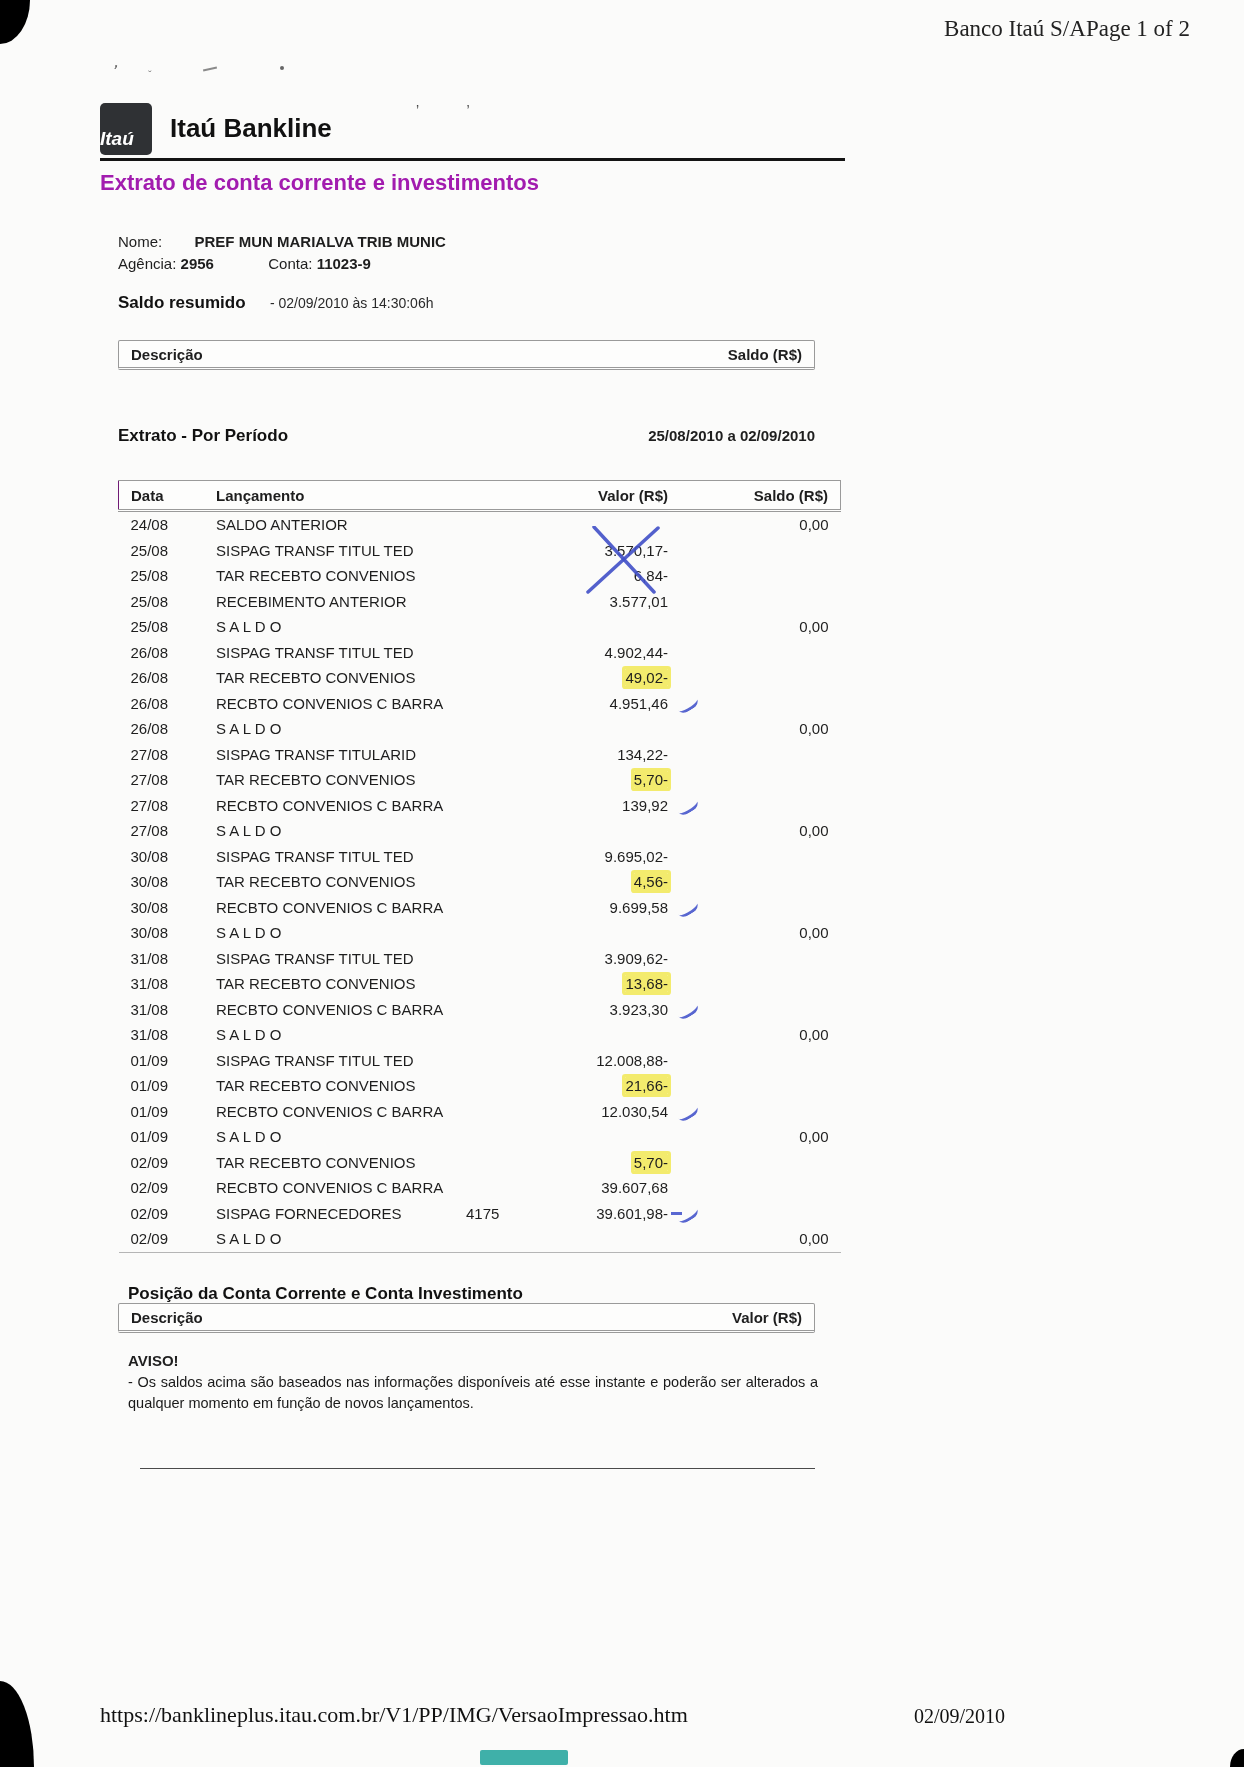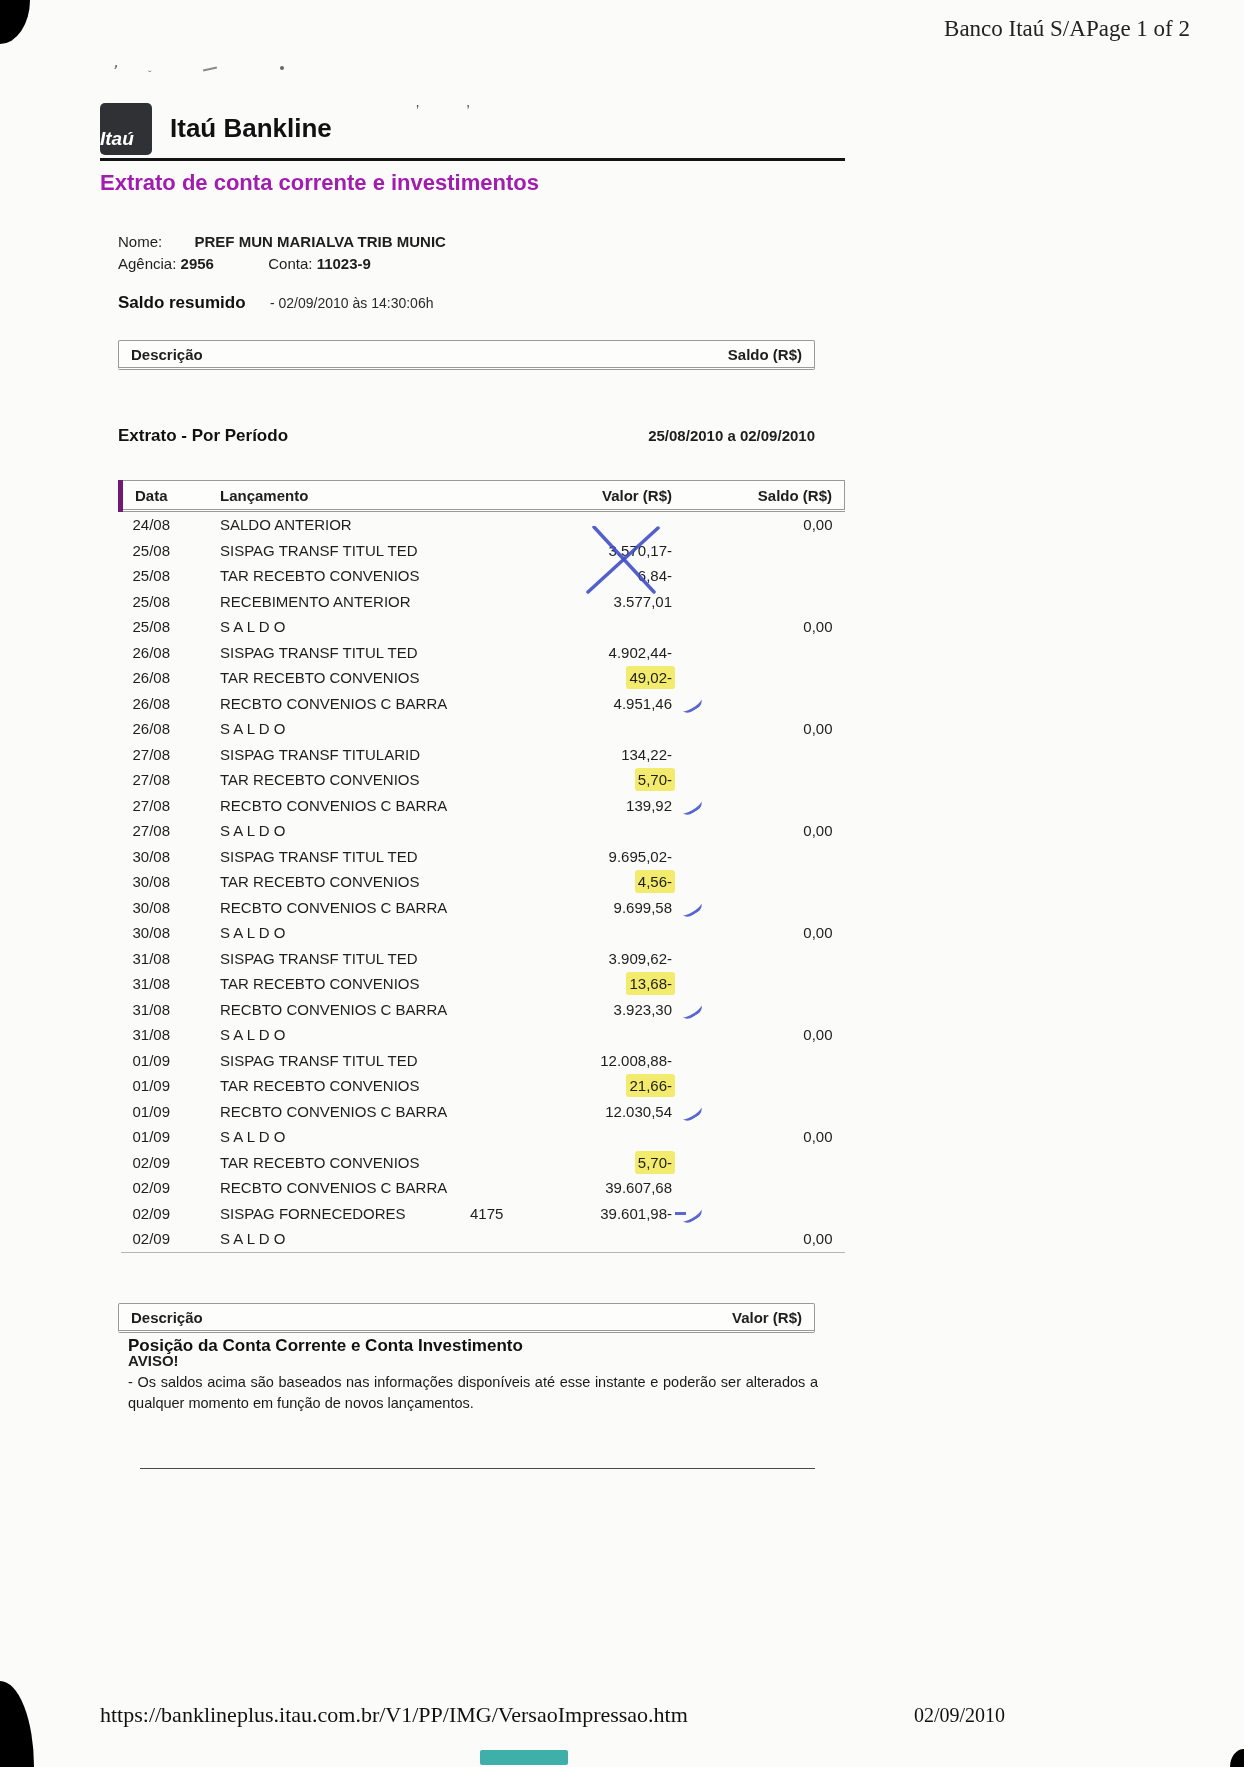--- a/index.html
+++ b/index.html
@@ -18,21 +18,21 @@
   .scribble{position:absolute;color:#555;}
   .scr-1{left:112px;top:62px;font-size:18px;transform:rotate(18deg);}
   .scr-2{left:148px;top:60px;font-size:11px;color:#777;}
   .scr-3{left:203px;top:68px;width:14px;height:0;border-top:2px solid #8a8a8a;transform:rotate(-12deg);}
   .scr-4{left:280px;top:66px;width:4px;height:4px;border-radius:50%;background:#666;}
   .scr-5{left:416px;top:102px;font-size:14px;color:#444;letter-spacing:22px;}
 
   
   .page-header{position:absolute;top:16px;left:95px;width:1095px;display:flex;justify-content:flex-end;
     font-family:"Liberation Serif", serif;font-size:23px;color:#222;}
-  .page-footer{position:absolute;top:1702px;left:100px;width:905px;display:flex;justify-content:space-between;align-items:center;
+  .page-footer{position:absolute;top:1702px;left:100px;width:905px;display:flex;justify-content:space-between;align-items:flex-end;
     font-family:"Liberation Serif", serif;font-size:22px;color:#111;}
   .page-footer .date{font-size:20px;}
 
   
   .logo{position:absolute;top:103px;left:100px;width:52px;height:52px;background:#2f3134;border-radius:5px;
     color:#fff;display:flex;align-items:flex-end;justify-content:flex-start;padding-bottom:5px;box-sizing:border-box;
     font-style:italic;font-weight:bold;font-size:19px;}
   .brand-title{position:absolute;top:113px;left:170px;font-size:26px;font-weight:bold;color:#111;}
   .rule-thick{position:absolute;top:158px;left:100px;width:745px;height:3px;background:#141414;}
   .doc-title{position:absolute;top:170px;left:100px;font-size:22px;font-weight:bold;color:#a21caf;margin:0;}
@@ -42,36 +42,36 @@
   .account-info b{font-weight:bold;}
   .account-info .lbl{font-weight:normal;}
   .account-info .gap{display:inline-block;width:46px;}
 
   
   .sec-title{font-size:17px;font-weight:bold;color:#111;}
   .sec-sub{font-size:14px;color:#2a2a2a;margin-left:20px;}
   .saldo-head{position:absolute;top:293px;left:118px;}
   .extrato-head{position:absolute;top:426px;left:118px;width:697px;display:flex;justify-content:space-between;align-items:baseline;}
   .extrato-head .period{font-size:15px;font-weight:bold;}
-  .posicao-head{position:absolute;top:1336px;left:128px;}
+  .posicao-head{position:absolute;top:1284px;left:128px;}
 
   
   .tbl-box{position:absolute;left:118px;width:697px;box-sizing:border-box;
     border:1px solid #9a9a9a;border-bottom:3px double #9a9a9a;border-radius:2px;background:#fdfdfc;}
   .tbl-box .tbl-header{display:flex;justify-content:space-between;padding:5px 12px 4px 12px;font-size:15px;font-weight:bold;}
   .saldo-box{top:340px;}
   .posicao-box{top:1303px;}
 
   
   .extrato-wrap{position:absolute;top:480px;left:118px;width:700px;}
   table.extrato{width:697px;border-collapse:collapse;table-layout:fixed;font-size:15px;}
   table.extrato thead th{
     border-top:1px solid #9a9a9a;border-bottom:3px double #9a9a9a;
     padding:6px 0 5px 0;font-size:15px;font-weight:bold;text-align:left;background:#fdfdfc;}
-  table.extrato thead th:first-child{border-left:5px solid #701a75;border-top-left-radius:2px;padding-left:12px;}
+  table.extrato thead th:first-child{border-left:1px solid #701a75;border-top-left-radius:2px;padding-left:12px;}
   table.extrato thead th:last-child{border-right:1px solid #9a9a9a;border-top-right-radius:2px;}
   th.h-valor,th.h-saldo{text-align:right !important;}
   th.h-saldo{padding-right:12px !important;}
   table.extrato td{padding:2px 0;line-height:21.5px;vertical-align:top;}
   .c-data{width:85px;padding-left:12px !important;}
   .c-lanc{width:250px;}
   .c-doc{width:62px;}
   .c-valor{width:140px;text-align:right;position:relative;}
   .c-saldo{width:160px;text-align:right;padding-right:12px !important;}
   table.extrato tbody tr:last-child td{border-bottom:1px solid #b5b5b5;}

